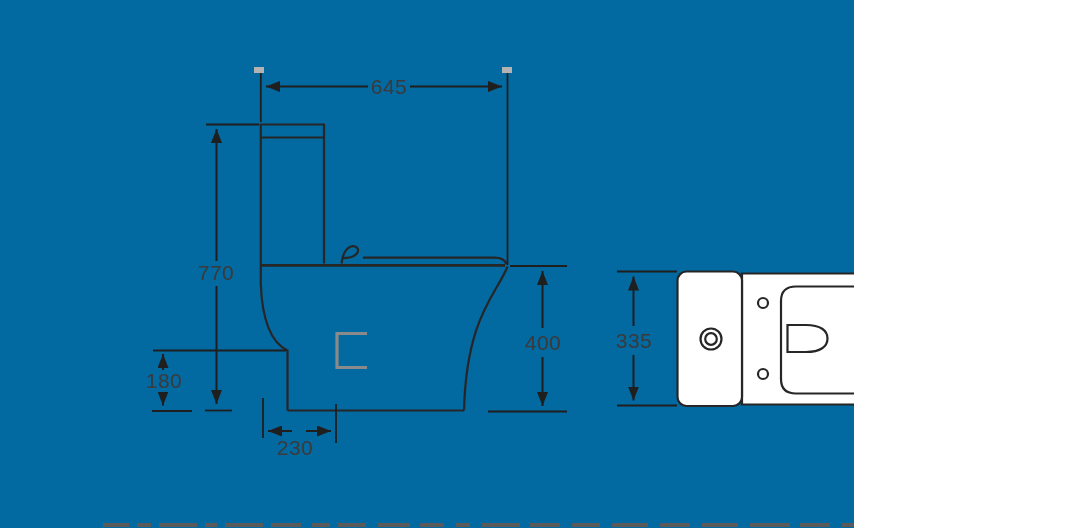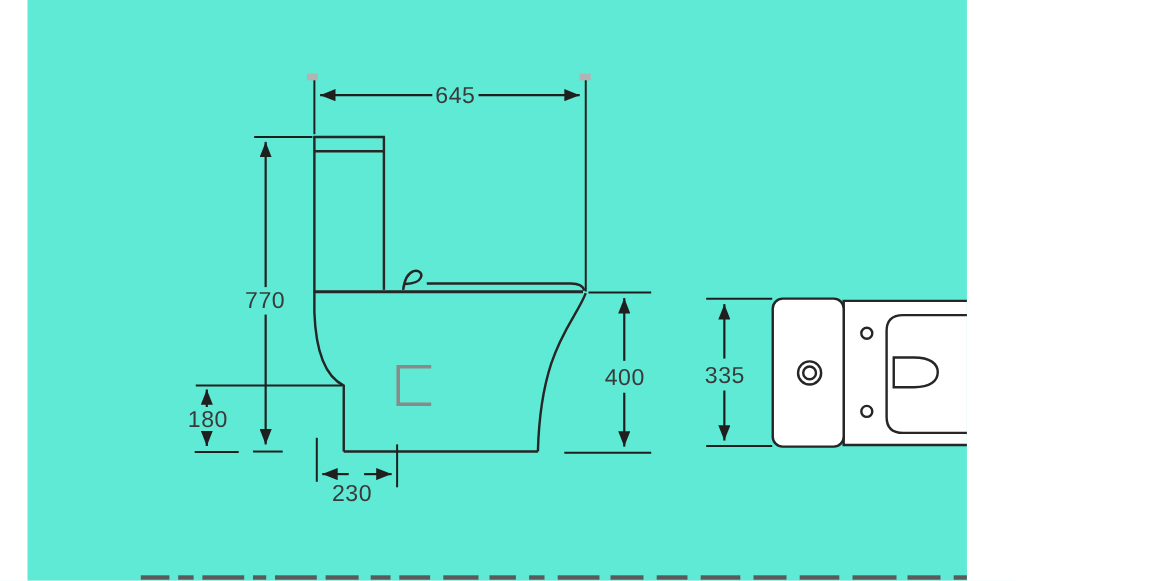--- a/index.html
+++ b/index.html
@@ -4,24 +4,23 @@
 <style>
   html, body {
     margin: 0;
     padding: 0;
     background: #ffffff;
   }
   .canvas {
     position: relative;
     width: 854px;
     height: 528px;
-    background: #5eead4;
+    background: #0369a1;
     overflow: hidden;
     font-family: "Liberation Sans", sans-serif;
-    margin-left: 25px;
   }
   svg { display: block; }
   .outline {
     fill: none;
     stroke: #262626;
     stroke-width: 2.2;
   }
   .outline-thick {
     fill: none;
     stroke: #262626;

